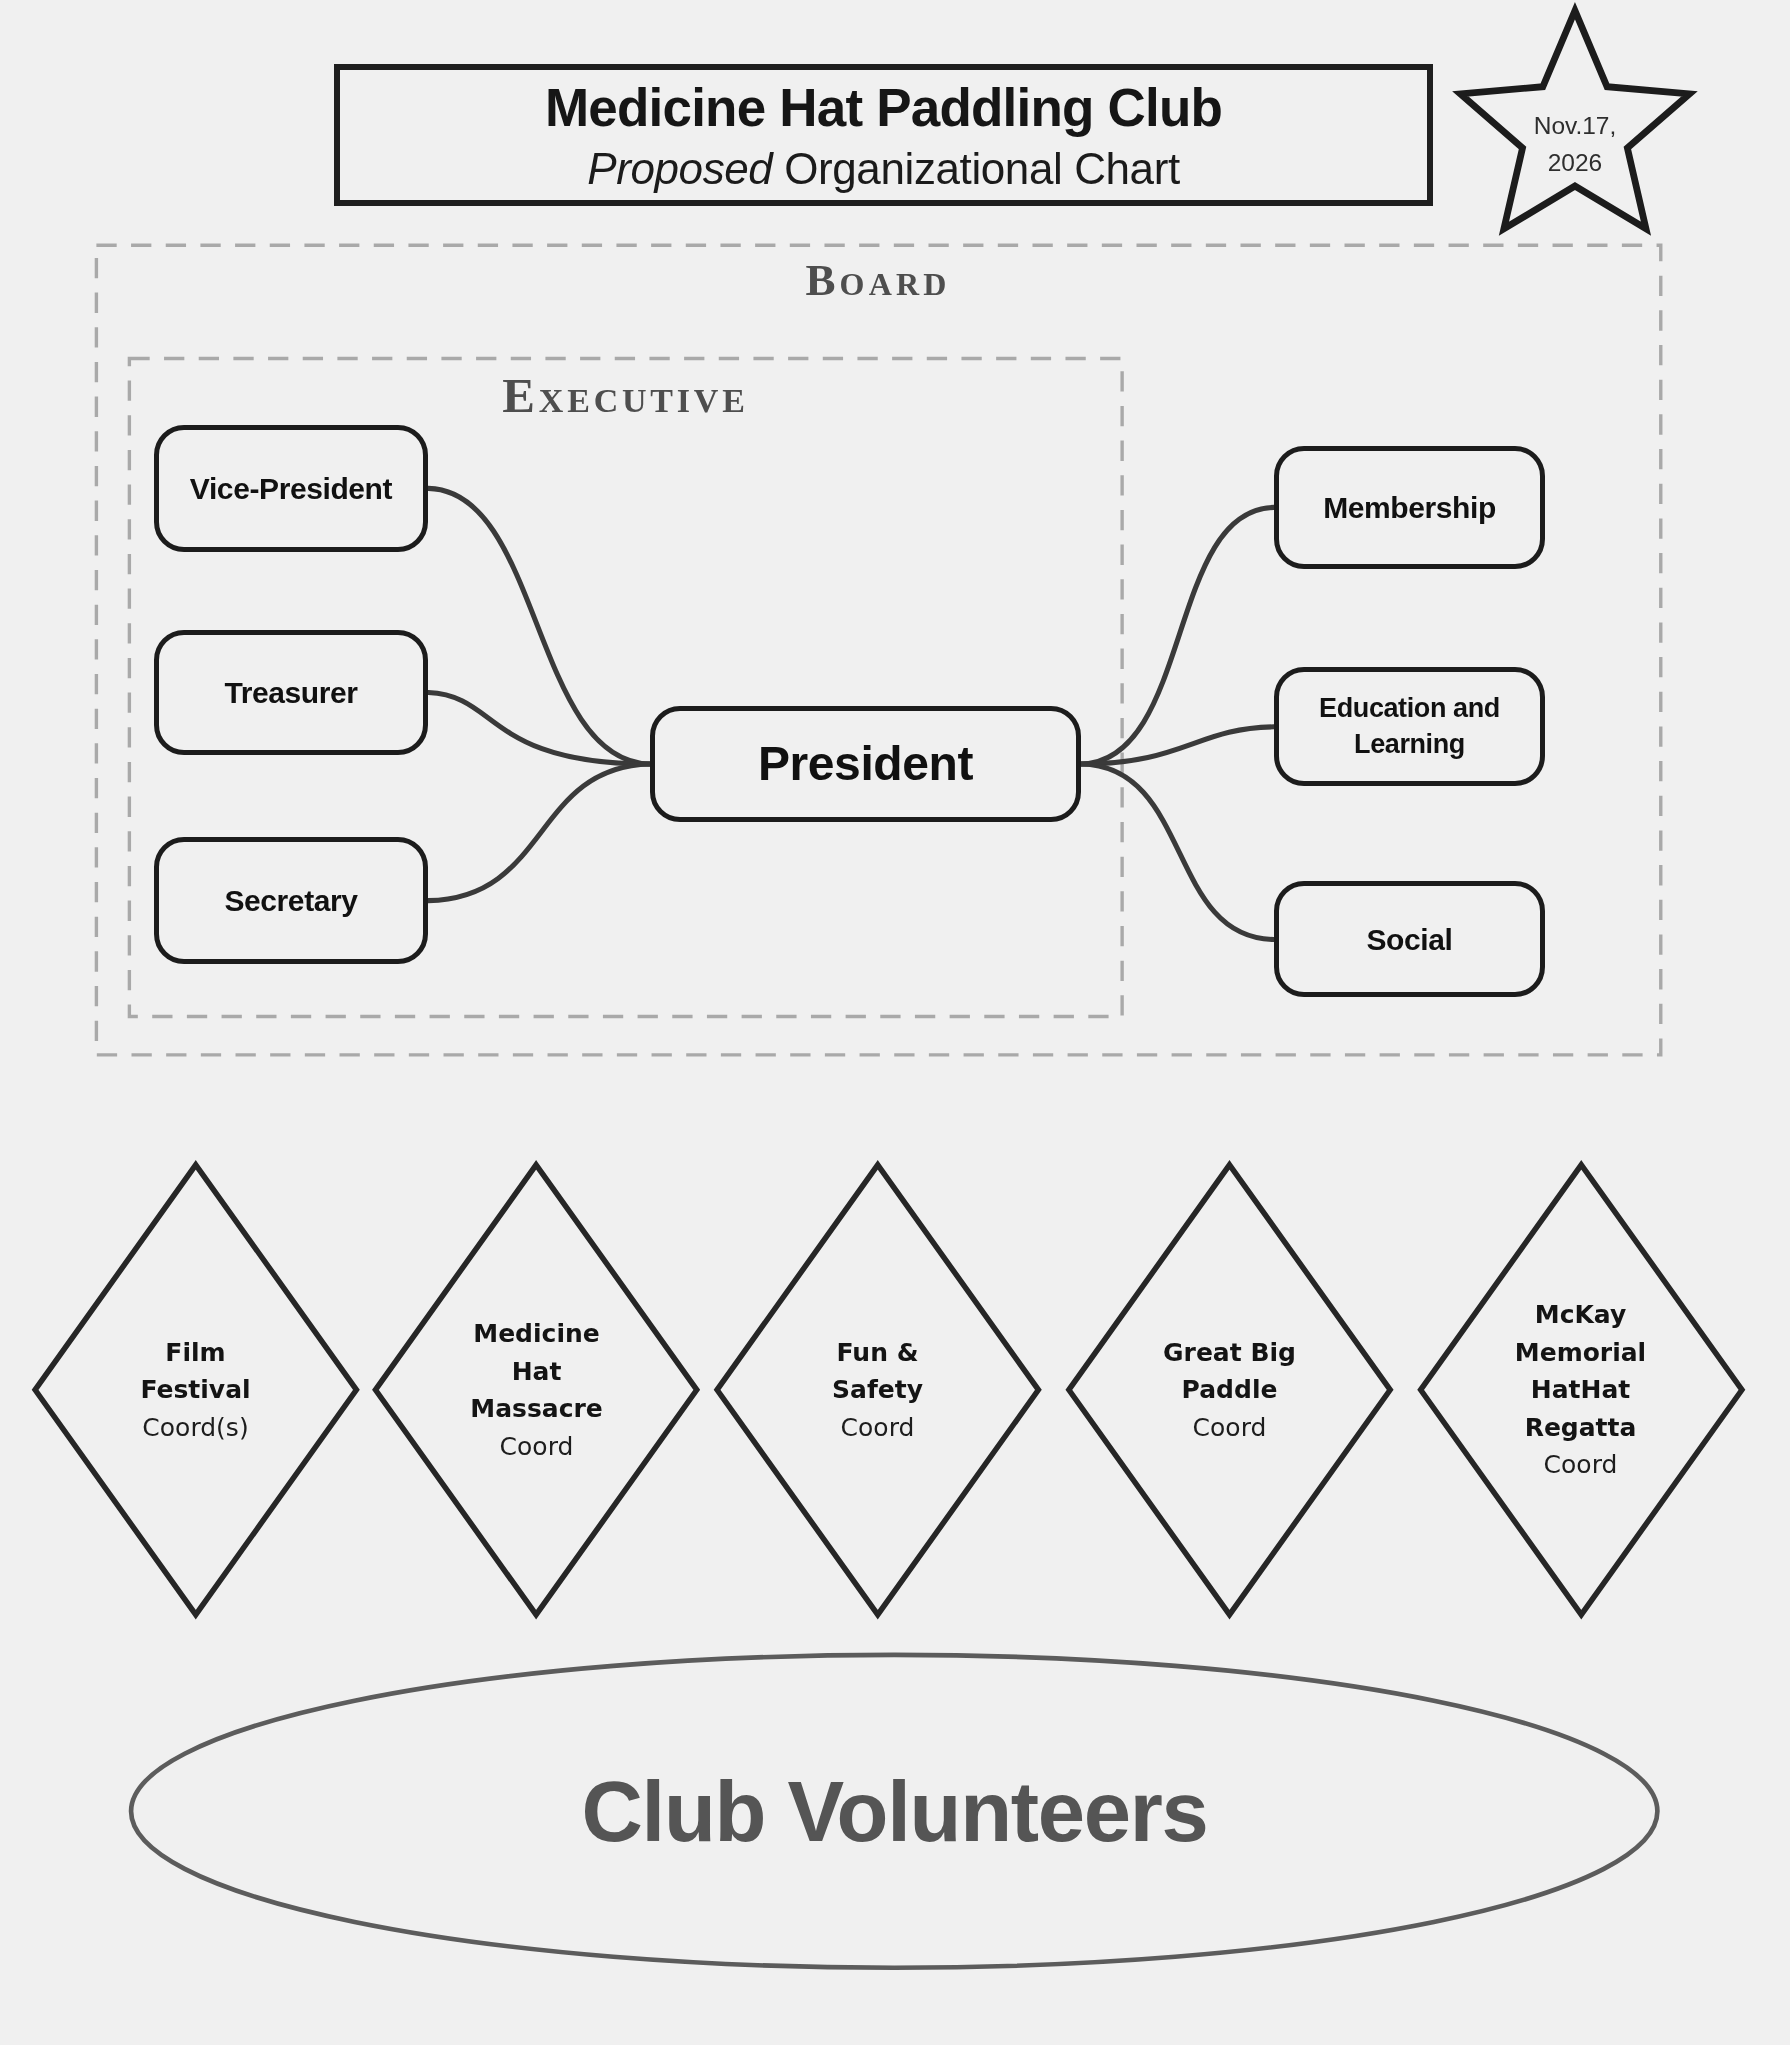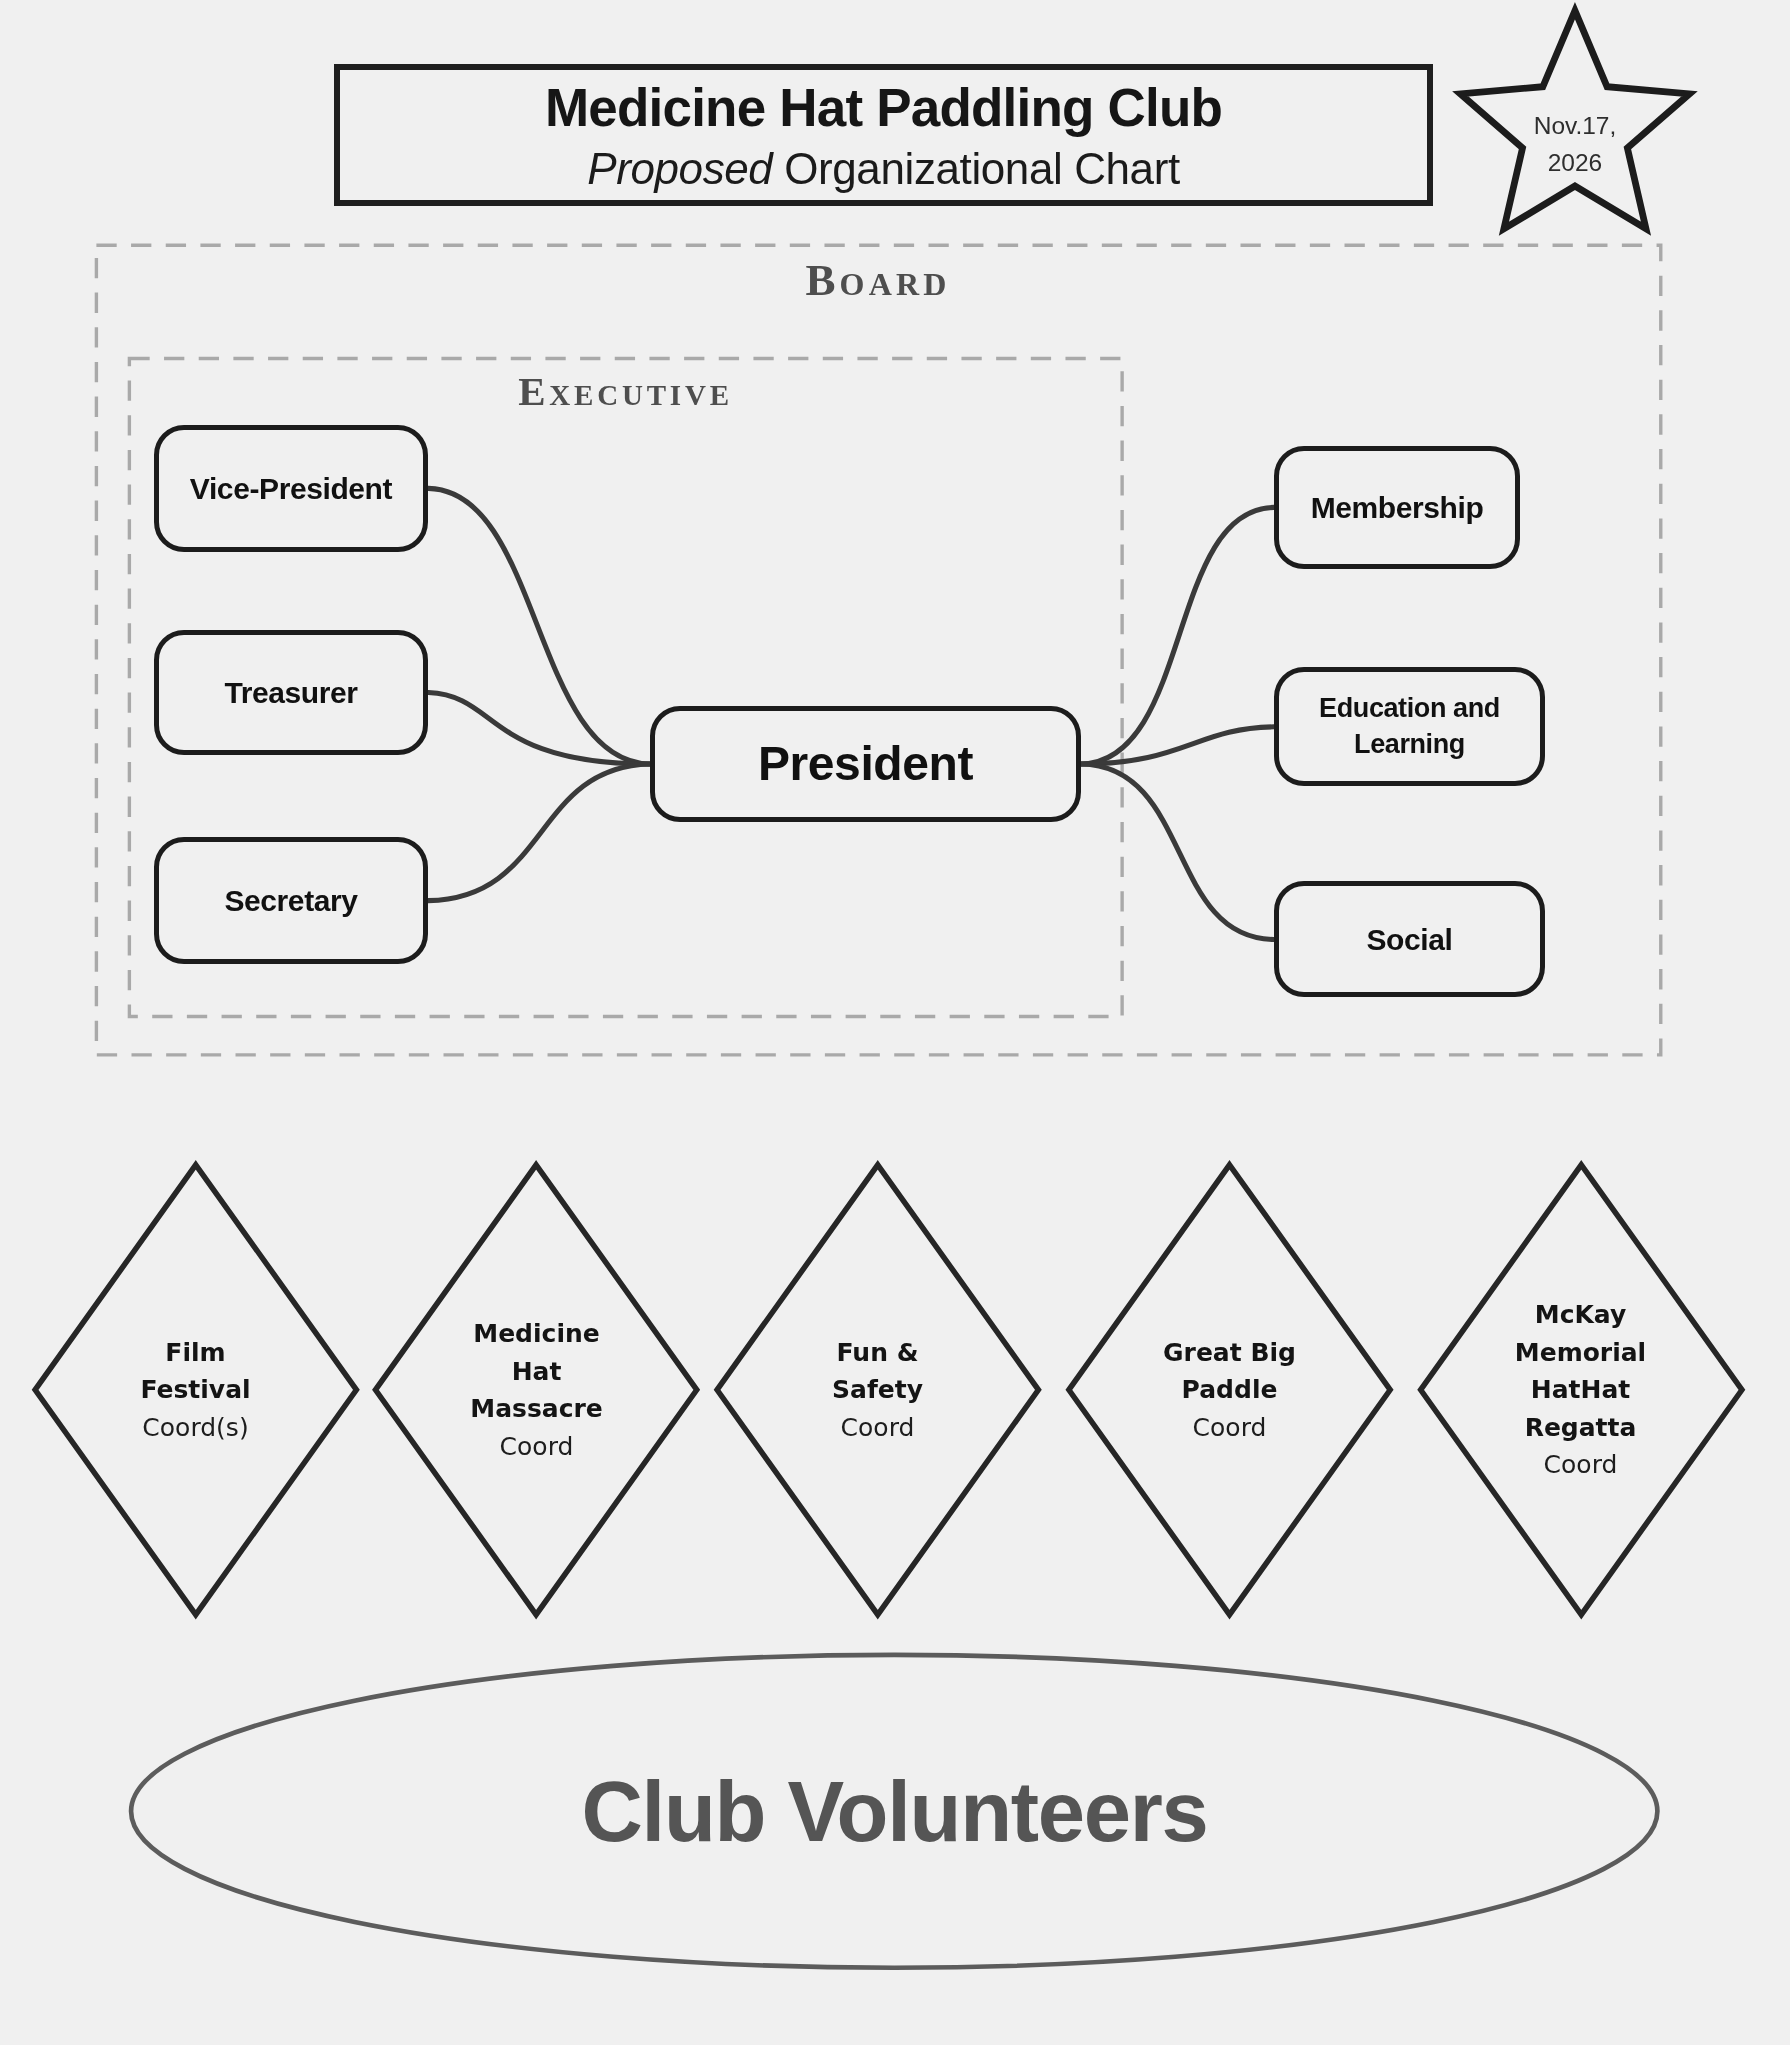--- a/index.html
+++ b/index.html
@@ -47,21 +47,21 @@
   
   .zonelabel {
     position: absolute;
     font-family: "Liberation Serif", serif;
     font-variant: small-caps;
     font-weight: 700;
     color: #4e4e4e;
     text-align: center;
   }
   #board-label { left: 96px; top: 254px; width: 1564px; font-size: 45px; letter-spacing: 4.2px; }
-  #executive-label { left: 129px; top: 367px; width: 993px; font-size: 41px; letter-spacing: 3.8px; }
+  #executive-label { left: 129px; top: 367px; width: 993px; font-size: 49px; letter-spacing: 3.8px; }
   
   .node {
     position: absolute;
     box-sizing: border-box;
     border: 5px solid #1c1c1c;
     border-radius: 30px;
     background: #f0f0f0;
     display: flex;
     align-items: center;
     justify-content: center;
@@ -69,21 +69,21 @@
     font-weight: bold;
     color: #111;
     letter-spacing: -0.4px;
     font-size: 30px;
     line-height: 1.3;
   }
   #node-vice-president { left: 154px;  top: 425px; width: 274px;  height: 127px; }
   #node-treasurer      { left: 154px;  top: 630px; width: 274px;  height: 125px; }
   #node-secretary      { left: 154px;  top: 837px; width: 274px;  height: 127px; }
   #node-president      { left: 650px; top: 706px; width: 431px; height: 116px; font-size: 48px; }
-  #node-membership     { left: 1274px; top: 446px; width: 246px;  height: 123px; }
+  #node-membership     { left: 1274px; top: 446px; width: 271px;  height: 123px; }
   #node-education      { left: 1274px; top: 667px; width: 271px;  height: 119px; font-size: 27px; }
   #node-social         { left: 1274px; top: 881px; width: 271px;  height: 116px; }
   
   .startext {
     position: absolute;
     left: 1480px; top: 107px;
     width: 190px;
     text-align: center;
     font-size: 24.5px;
     line-height: 37px;

